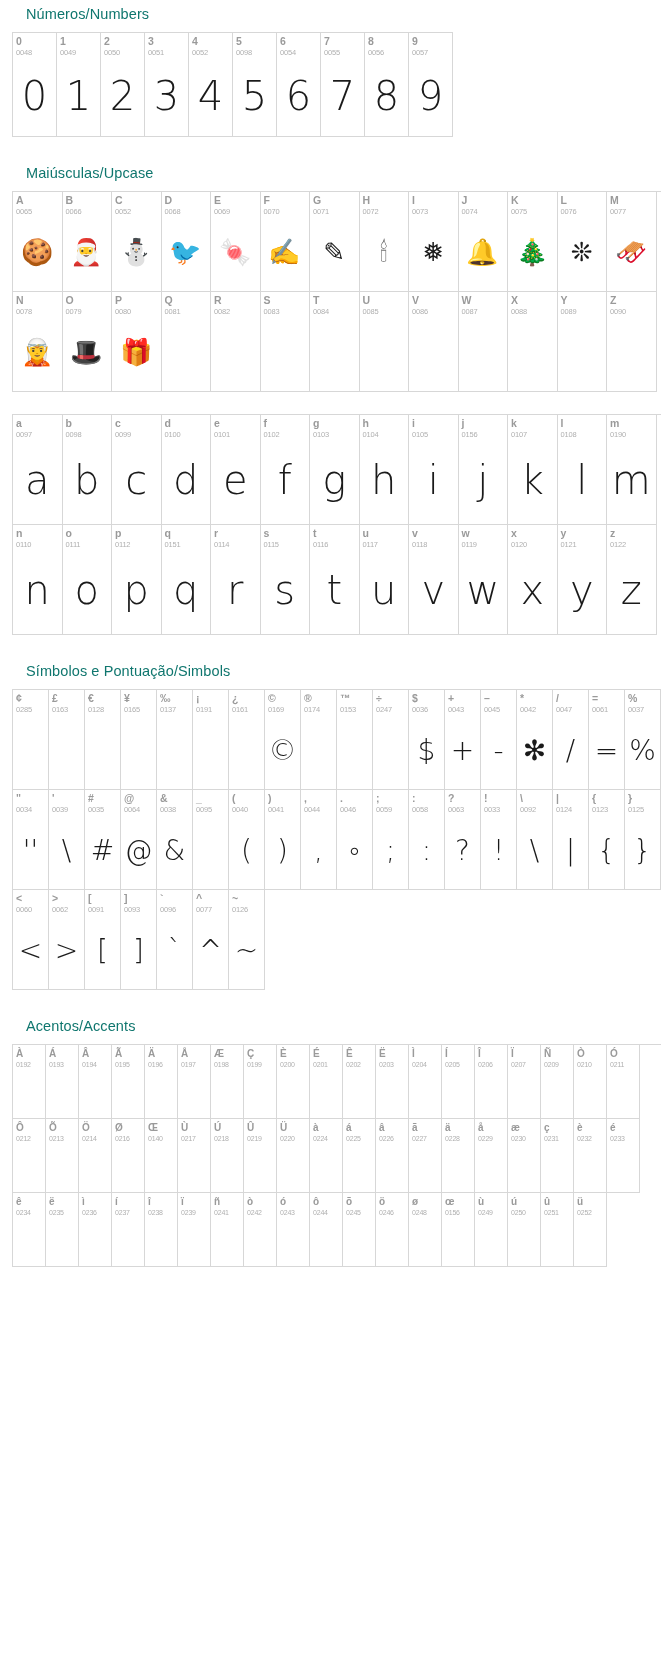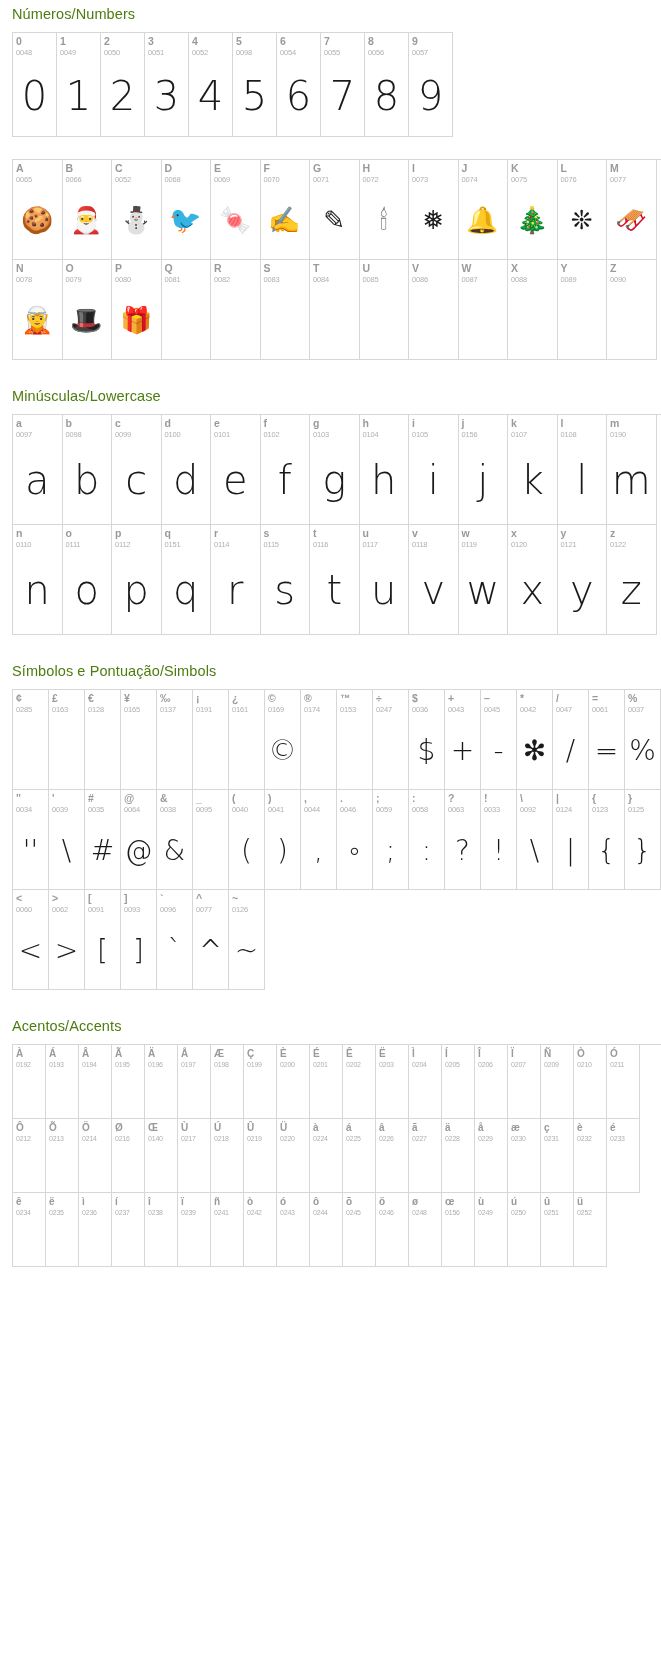--- a/index.html
+++ b/index.html
@@ -7,23 +7,23 @@
     width:661px;
     background:#ffffff;
     font-family:"Liberation Sans", sans-serif;
     color:#333;
     -webkit-font-smoothing:antialiased;
   }
   .page{width:661px;padding:0;box-sizing:border-box;}
   .section{margin:0 0 22px 0;}
   .section-title{
     font-size:14.5px;
-    color:#4d7c0f;
+    color:#0f766e;
     font-weight:400;
-    padding:6px 0 10px 12px;
+    padding:6px 0 10px 26px;
     letter-spacing:0.1px;
   }
   .grid{
     display:flex;
     flex-wrap:wrap;
     border-left:1px solid #d7d7d7;
     border-top:1px solid #d7d7d7;
     margin-left:12px;
     width:-moz-fit-content;
     width:fit-content;
@@ -137,20 +137,21 @@
             <span class="glyph handw">8</span>
           </div>
           <div class="cell">
             <span class="lbl">9</span>
             <span class="code">0057</span>
             <span class="glyph handw">9</span>
           </div>
         </div>
       </div>
       <div class="section">
+        <div class="section-title">Maiúsculas/Upcase</div>
         <div class="grid g-up">
           <div class="cell">
             <span class="lbl">A</span>
             <span class="code">0065</span>
             <span class="glyph handw">🍪</span>
           </div>
           <div class="cell">
             <span class="lbl">B</span>
             <span class="code">0066</span>
             <span class="glyph handw">🎅</span>
@@ -271,21 +272,20 @@
             <span class="glyph handw"></span>
           </div>
           <div class="cell empty">
             <span class="lbl">Z</span>
             <span class="code">0090</span>
             <span class="glyph handw"></span>
           </div>
         </div>
       </div>
       <div class="section">
-        <div class="section-title">Minúsculas/Lowercase</div>
         <div class="grid g-low">
           <div class="cell">
             <span class="lbl">a</span>
             <span class="code">0097</span>
             <span class="glyph handw">a</span>
           </div>
           <div class="cell">
             <span class="lbl">b</span>
             <span class="code">0098</span>
             <span class="glyph handw">b</span>

